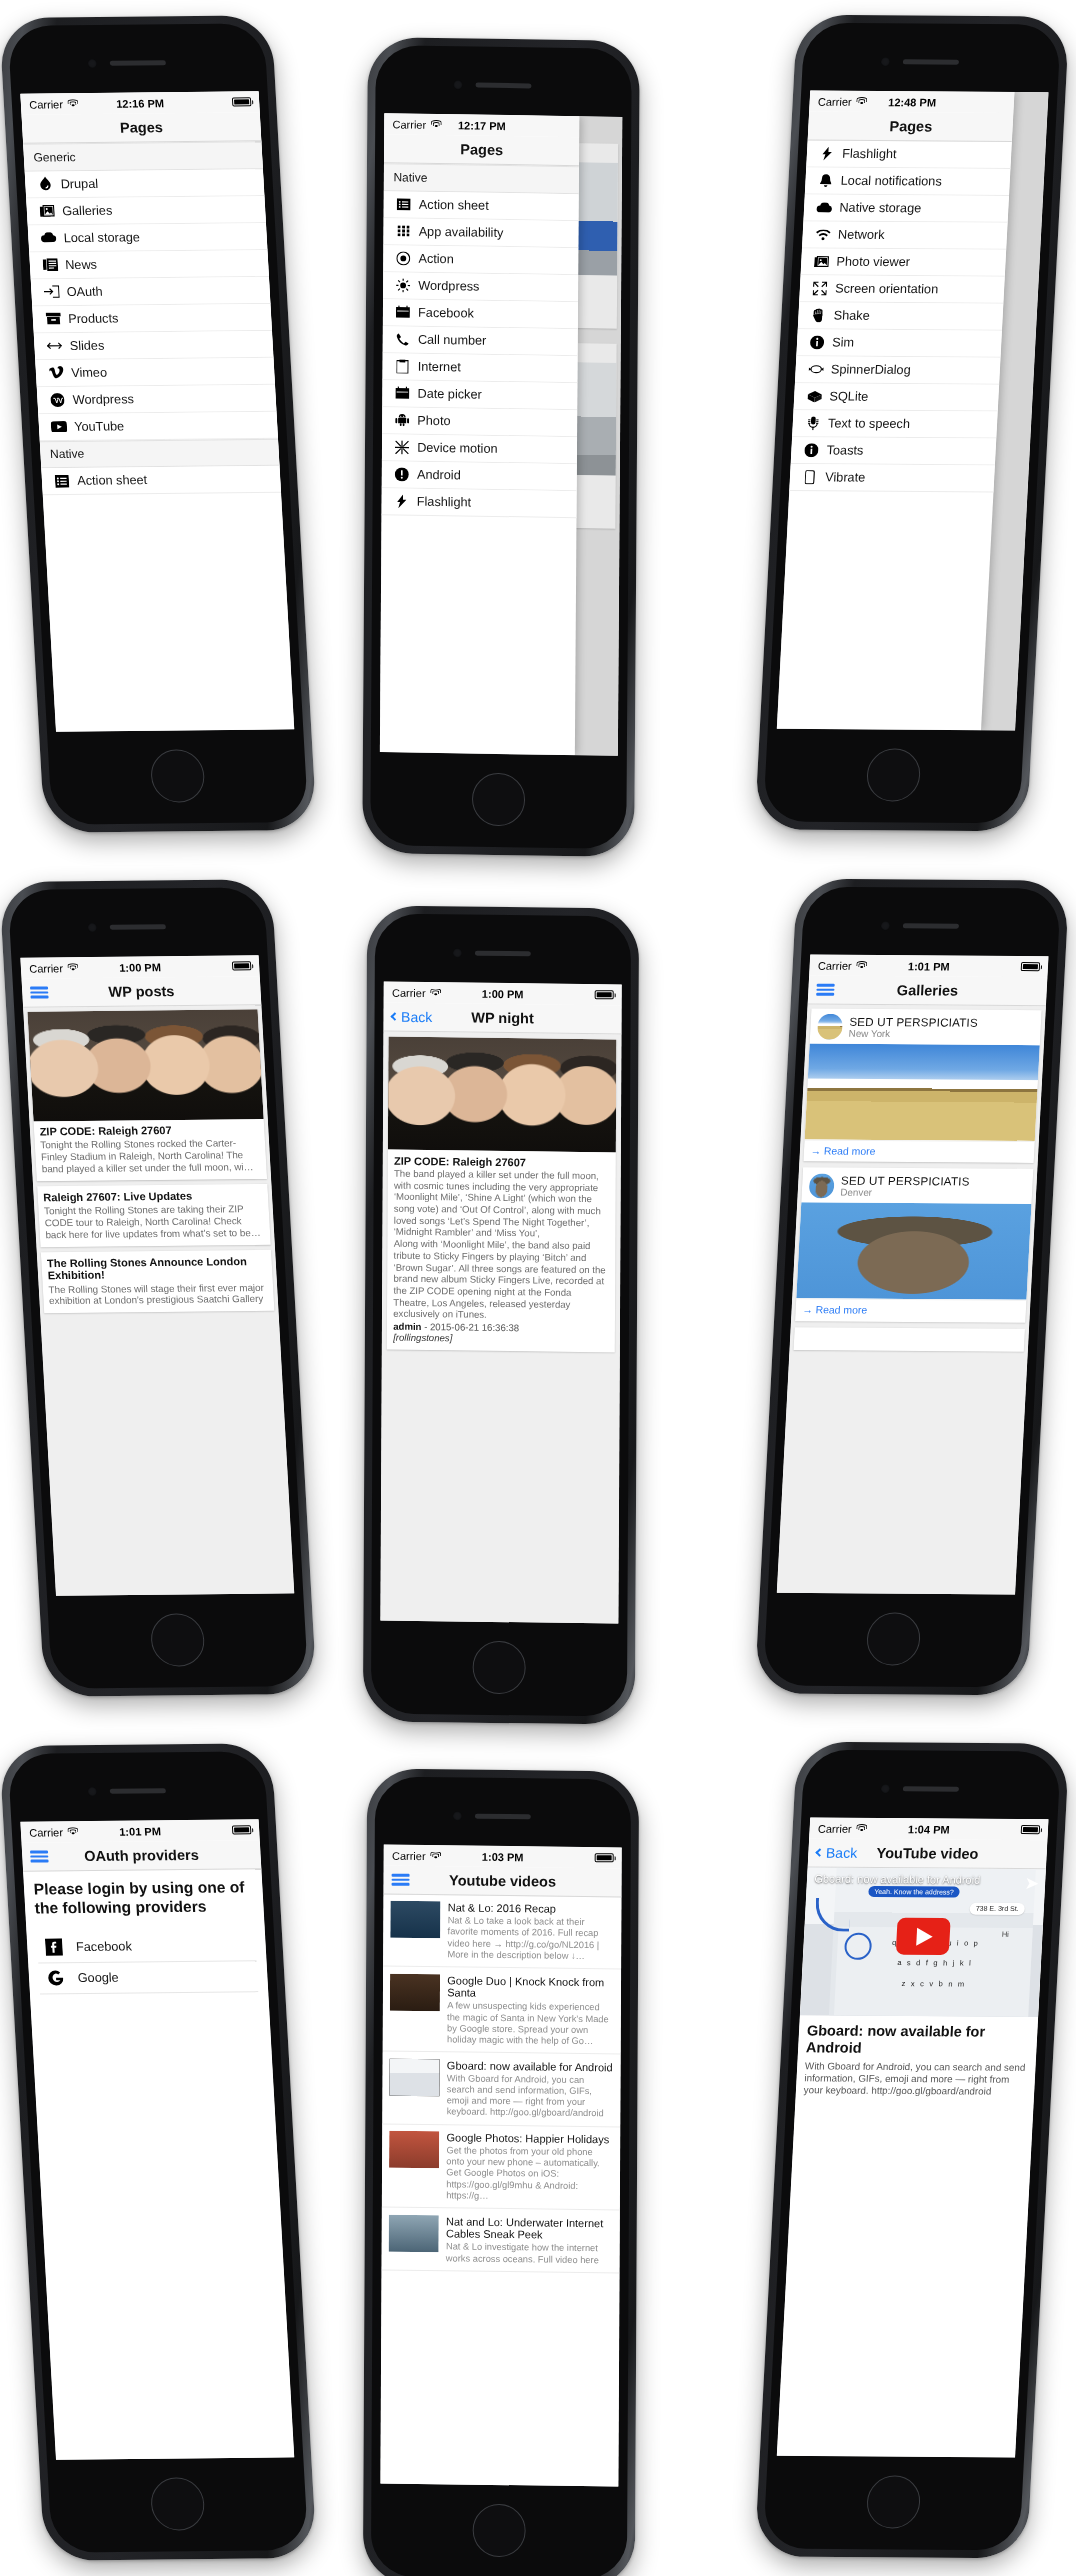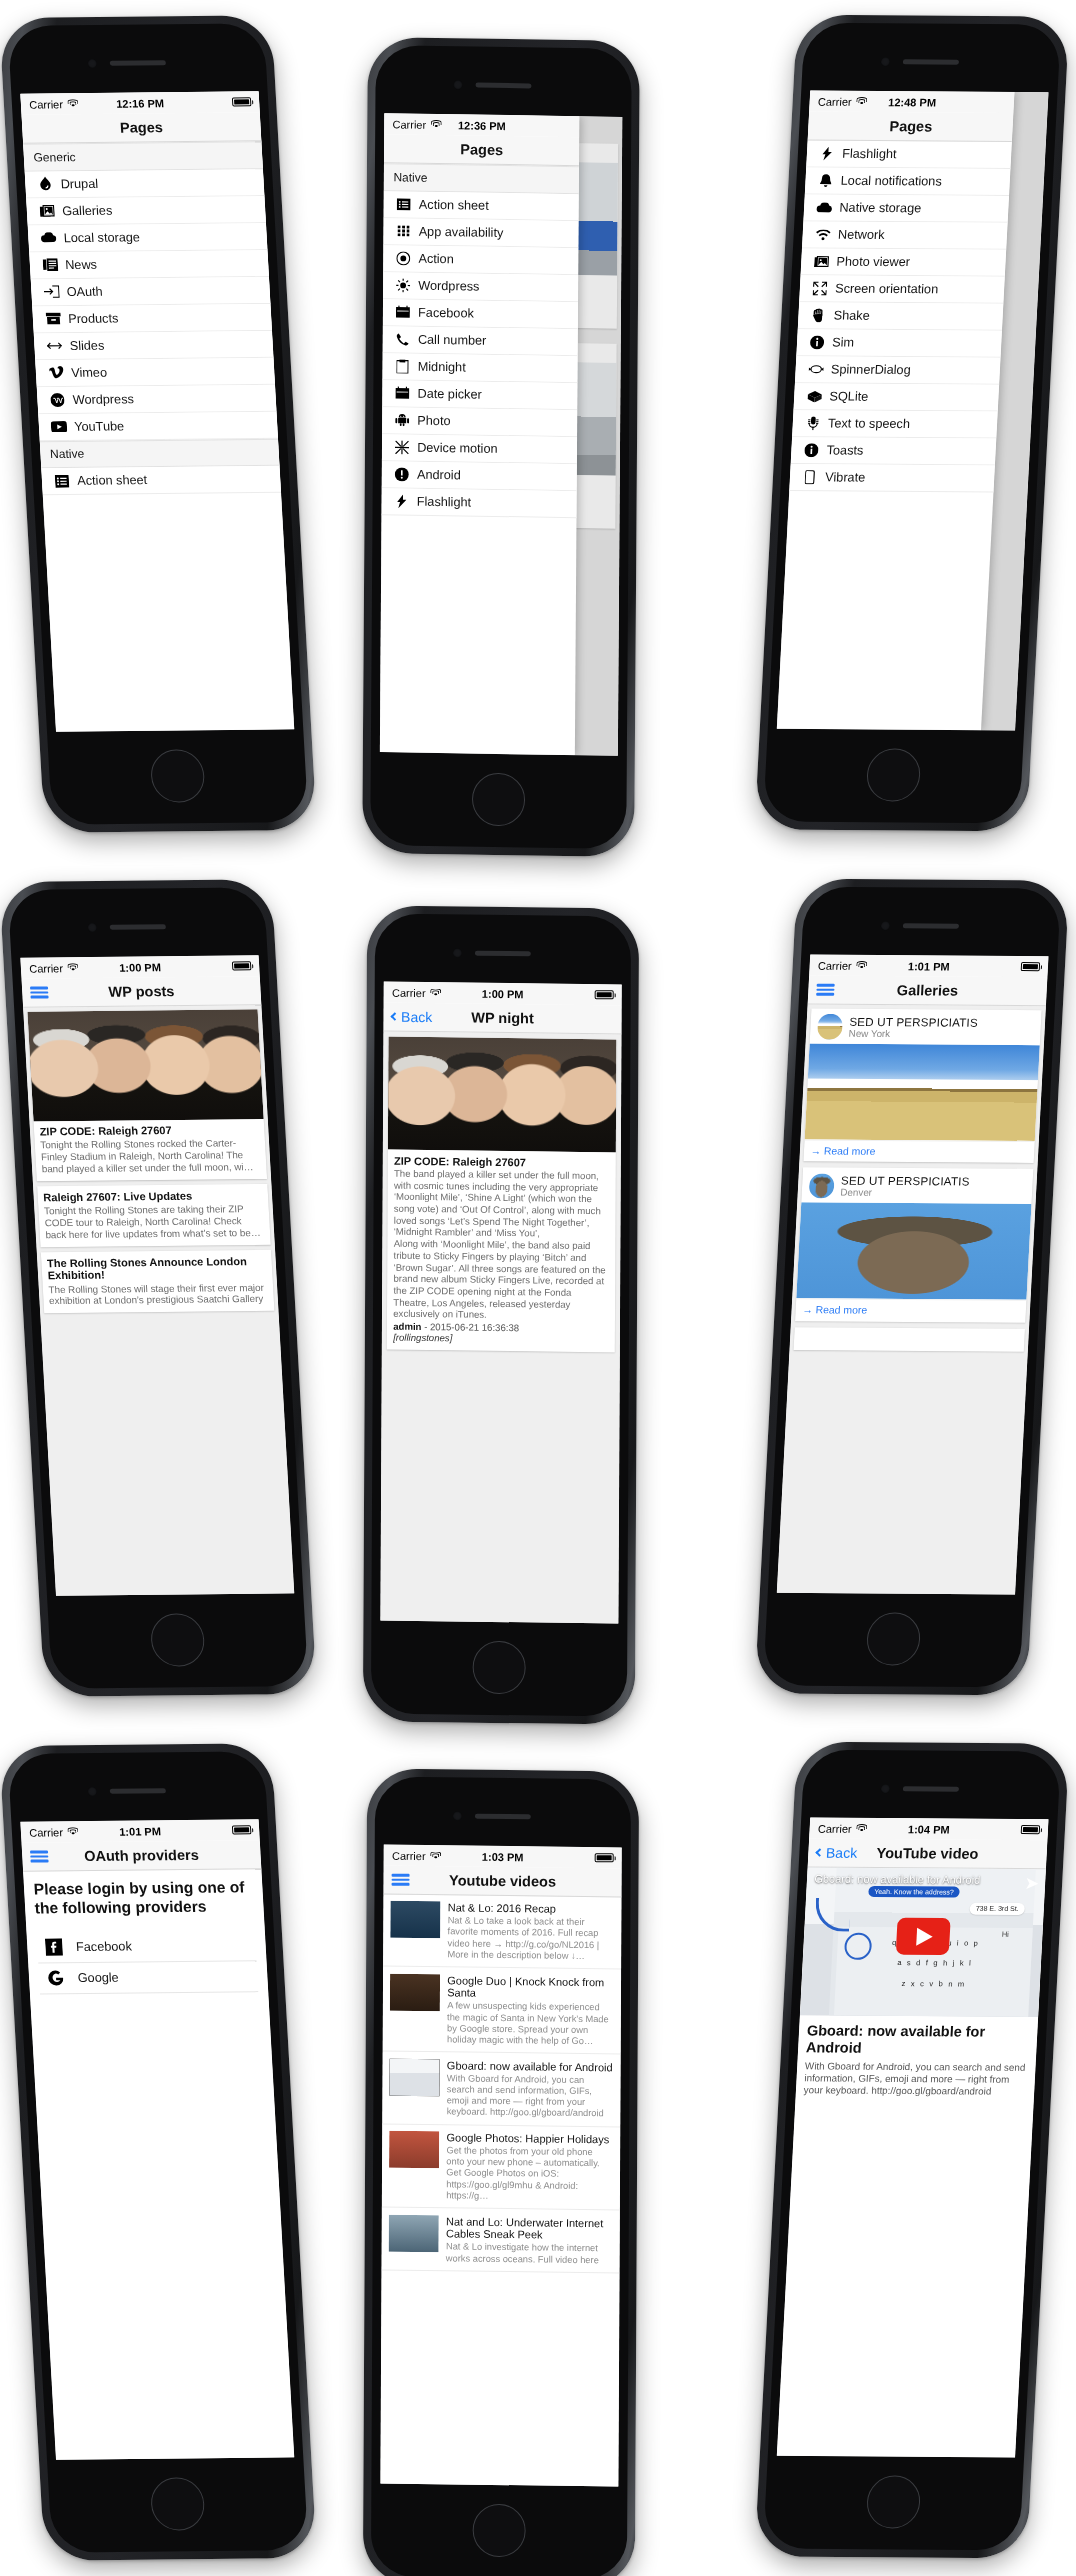--- a/index.html
+++ b/index.html
@@ -368,21 +368,21 @@
         <div class="sheet">
           <div class="statusbar">
             <span class="carrier">
                 <span>Carrier</span>
               <span class="wifi">
                   <i></i>
                   <i></i>
                   <i></i>
                 </span>
               </span>
-            <span class="clock">12:36 PM</span>
+            <span class="clock">12:17 PM</span>
           </div>
           <div class="navbar">
             <span>Pages</span>
           </div>
           <div class="sec-head">Native</div>
           <div>
             <div class="lrow">
                 <span class="ic">
                   <svg class="i" width="14" height="12" viewBox="0 0 24 21">
                     <rect width="24" height="21" fill="#000"></rect>
@@ -455,21 +455,21 @@
                 </span>
                 <span class="lbl">Call number</span>
               </div>
             <div class="lrow">
                 <span class="ic">
                   <svg class="i" width="11.6" height="14" viewBox="0 0 20 24">
                     <rect x="0" y="2" width="20" height="22" stroke="#000" stroke-width="2.2" fill="none"></rect>
                     <rect x="5" y="0" width="10" height="5" fill="#000"></rect>
                   </svg>
                 </span>
-                <span class="lbl">Midnight</span>
+                <span class="lbl">Internet</span>
               </div>
             <div class="lrow">
                 <span class="ic">
                   <svg class="i" width="14" height="12.7" viewBox="0 0 24 22">
                     <rect x="4" y="0" width="2" height="5" fill="#000"></rect>
                     <rect x="18" y="0" width="2" height="5" fill="#000"></rect>
                     <rect x="0" y="3" width="24" height="18" fill="#000"></rect>
                     <rect x="2" y="9" width="20" height="1.5" fill="#fff"></rect>
                   </svg>
                 </span>

